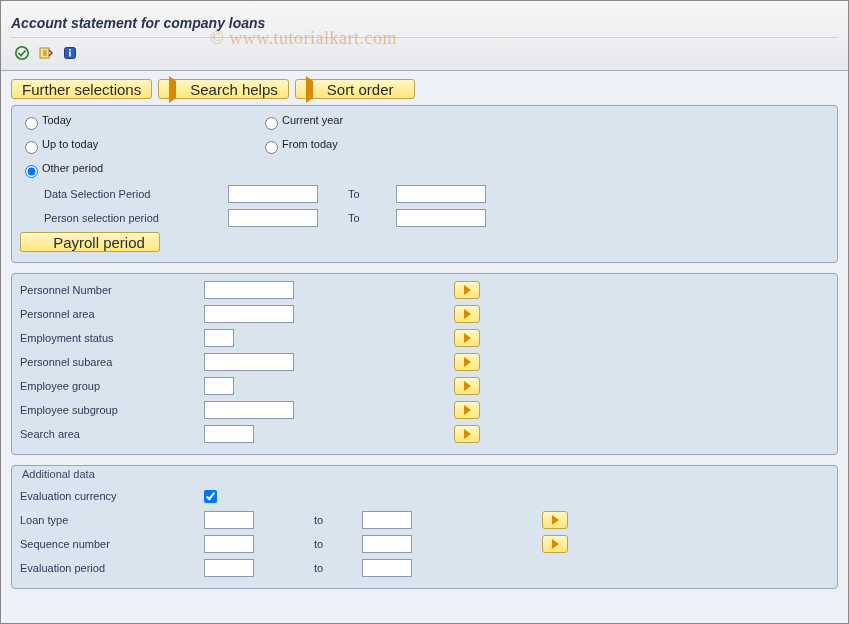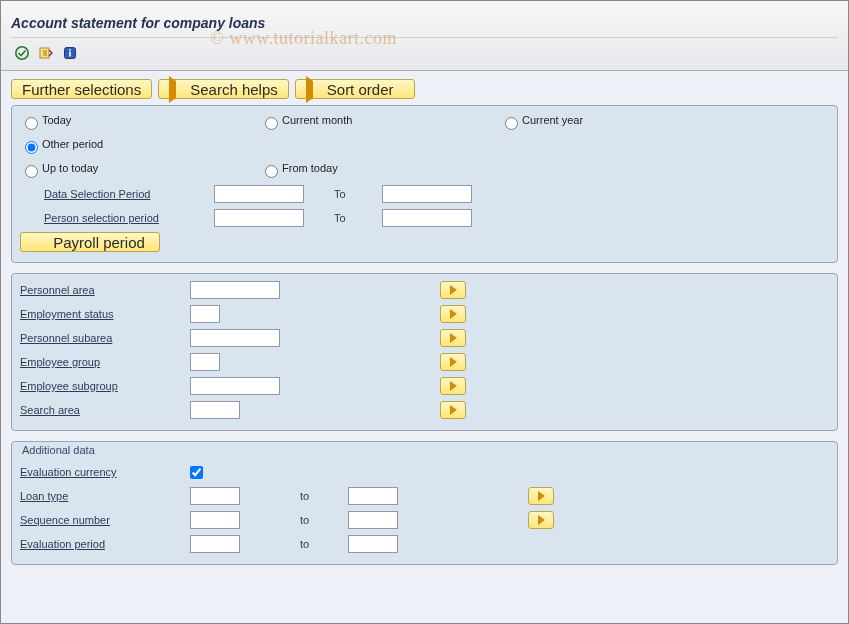--- a/index.html
+++ b/index.html
@@ -58,21 +58,21 @@
     padding:4px 8px 8px 8px;
     position:relative;
   }
   .grouptitle {
     color:#3b4766; font-size:11px;
     margin:-2px 0 4px 2px;
   }
   .row { display:flex; align-items:center; height:24px; }
   .radio { display:flex; align-items:flex-start; margin-right:40px;}
   .radio input { margin-right:4px; }
-  .lbl { width:170px; color:#2f3a55;text-decoration:underline;}
+  .lbl { width:184px; color:#2f3a55;}
   .txt {
     height:18px;
     border:1px solid #8f98ad;
     background:#fff;
     padding:1px 3px;
   }
   .w90 { width:90px;}
   .w50 { width:50px;}
   .w30 { width:30px;}
   .tolbl { width:40px; text-align:left; margin:0 8px 0 30px; color:#2f3a55;}
@@ -150,48 +150,44 @@
     </div>
   </div>
 
   <div class="groupbox">
 
     <div class="row">
       <label class="radio" style="width:200px;">
         <input type="radio" name="period" style="">
         <span>Today</span>
       </label>
+      <label class="radio">
+        <input type="radio" name="period" style="">
+        <span>Current year</span>
+      </label>
+    </div>
+
+    <div class="row">
       <label class="radio" style="width:200px;">
         <input type="radio" name="period" style="">
-        <span>Current month</span>
+        <span>Up to today</span>
       </label>
       <label class="radio">
         <input type="radio" name="period" style="">
-        <span>Current year</span>
+        <span>From today</span>
       </label>
     </div>
 
     <div class="row">
       <label class="radio">
         <input type="radio" name="period" checked="" style="">
         <span>Other period</span>
       </label>
     </div>
 
-    <div class="row">
-      <label class="radio" style="width:200px;">
-        <input type="radio" name="period" style="">
-        <span>Up to today</span>
-      </label>
-      <label class="radio">
-        <input type="radio" name="period" style="">
-        <span>From today</span>
-      </label>
-    </div>
-
     <div class="row" style="padding-left:24px;">
       <span class="lbl">Data Selection Period</span>
       <input class="txt w90" style="">
       <span class="tolbl">To</span>
       <input class="txt w90" style="">
     </div>
     <div class="row" style="padding-left:24px;">
       <span class="lbl">Person selection period</span>
       <input class="txt w90" style="">
       <span class="tolbl">To</span>
@@ -199,20 +195,27 @@
     </div>
     <div class="row">
       <div class="yellowbtn" style="min-width:140px; justify-content:center;padding-left:28px;">
         <span>Payroll period</span>
       </div>
     </div>
   </div>
 
   <div class="groupbox">
 
+    <div class="row">
+      <span class="lbl">Personnel Number</span>
+      <input class="txt w90" style="">
+      <div class="multibtn far">
+          <span class="arrow-right"></span>
+        </div>
+    </div>
     <div class="row">
       <span class="lbl">Personnel area</span>
       <input class="txt w90" style="">
       <div class="multibtn far">
           <span class="arrow-right"></span>
         </div>
     </div>
     <div class="row">
       <span class="lbl">Employment status</span>
       <input class="txt w30" style="">

